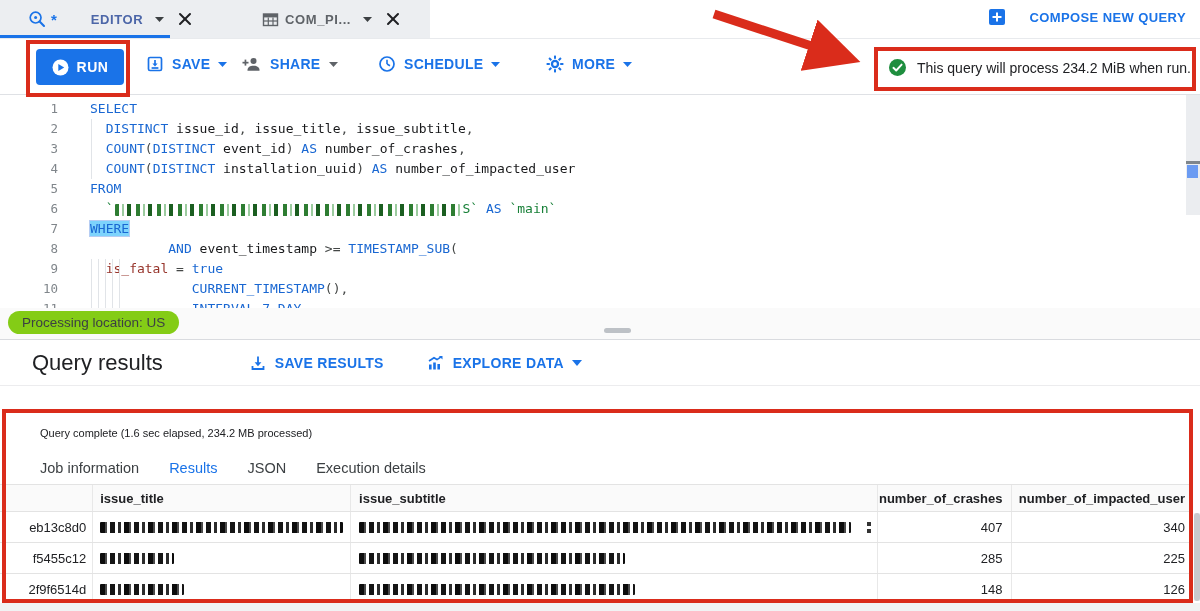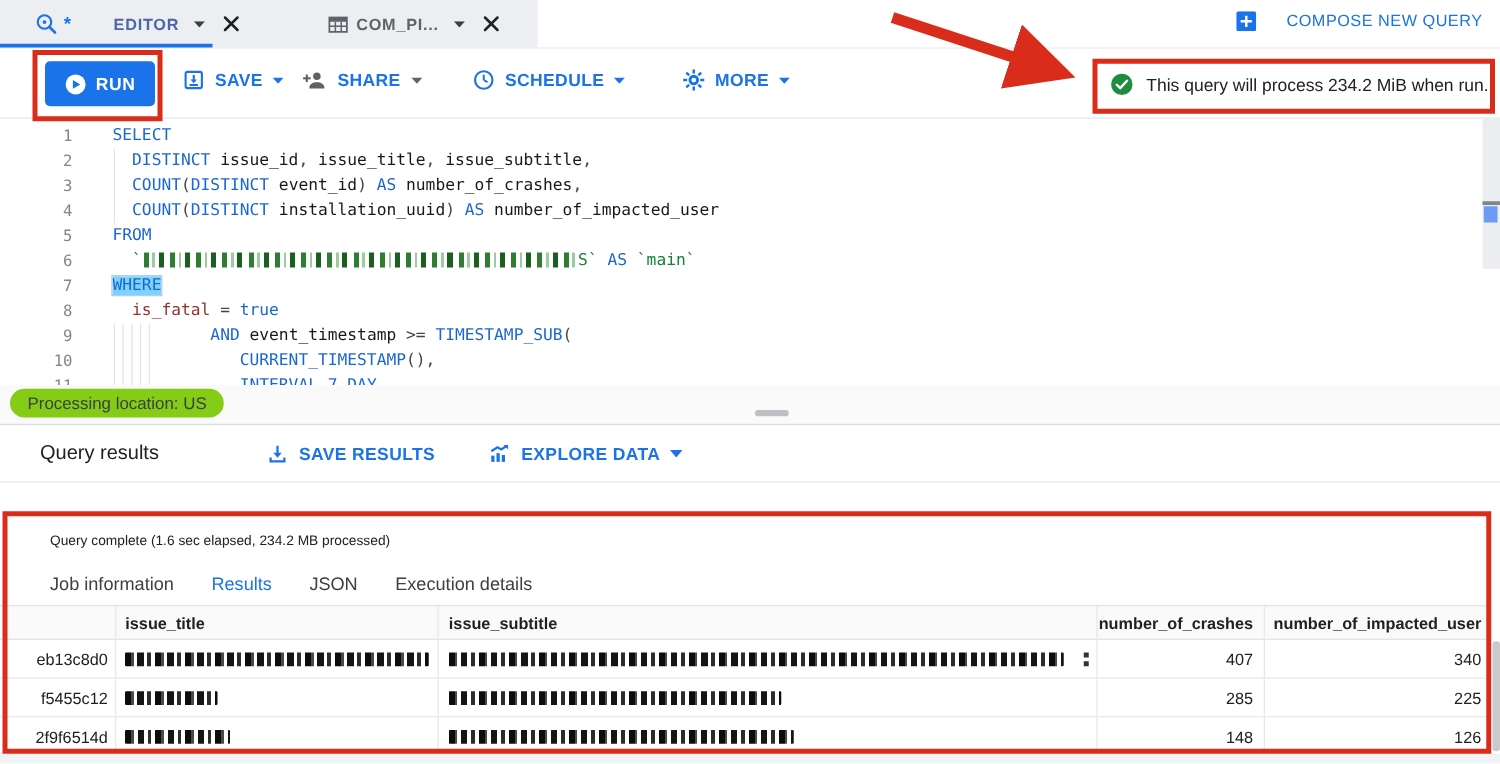--- a/index.html
+++ b/index.html
@@ -11,22 +11,22 @@
   .tabbar-gray{position:absolute;left:0;top:0;width:430px;height:38px;background:#eceef1;}
   .tab{position:absolute;top:0;height:38px;display:flex;align-items:center;gap:6px;cursor:pointer;}
   .tab1{left:28px;}
   .tab2{left:262px;}
   .tab-label{font-size:13px;font-weight:700;letter-spacing:.6px;}
   .tab1 .tab-label{color:#4c66a8;margin-left:28px;}
   .tab2 .tab-label{color:#5f6368;}
   .dirty{color:#1a73e8;font-size:15px;font-weight:700;margin-left:-2px;}
   .tab-underline{position:absolute;left:0;top:35px;width:170px;height:3px;background:#1a73e8;}
   .tab .close{margin-left:8px;display:flex;}
-  .compose{position:absolute;right:14px;top:9px;display:flex;align-items:flex-start;gap:24px;cursor:pointer;
-           color:#1a73e8;font-size:13px;font-weight:400;letter-spacing:.4px;}
+  .compose{position:absolute;right:14px;top:9px;display:flex;align-items:center;gap:24px;cursor:pointer;
+           color:#1a73e8;font-size:13px;font-weight:700;letter-spacing:.4px;}
 
   
   .toolbar{position:absolute;left:0;top:39px;width:1200px;height:56px;background:#fff;border-bottom:1px solid #dfe1e5;box-sizing:border-box;}
   .run-btn{position:absolute;left:36px;top:10px;height:36px;width:88px;background:#1a73e8;border:none;border-radius:4px;
            display:flex;align-items:center;justify-content:center;gap:8px;color:#fff;font-family:"Liberation Sans",sans-serif;
            font-size:14px;font-weight:700;letter-spacing:.5px;cursor:pointer;}
   .tb-item{position:absolute;top:16px;display:flex;align-items:center;gap:8px;color:#1a73e8;font-size:14px;font-weight:700;letter-spacing:.3px;cursor:pointer;}
   .tb-save{left:146px;}
   .tb-share{left:242px;}
   .tb-schedule{left:378px;}
@@ -55,21 +55,21 @@
 
   
   .efooter{position:absolute;left:0;top:308px;width:1200px;height:31px;background:#fafafa;}
   .chip{position:absolute;left:8px;top:3px;background:#84cc16;border-radius:13px;padding:4px 14px;
         font-size:13.5px;color:#3c4043;}
   .drag-handle{position:absolute;left:604px;top:328px;width:27px;height:5px;border-radius:3px;background:#bdc1c6;}
 
   
   .rheader{position:absolute;left:0;top:339px;width:1200px;height:47px;background:#fff;border-top:1px solid #d9dbdf;
            border-bottom:1px solid #ececee;box-sizing:border-box;display:flex;align-items:center;}
-  .rtitle{margin-left:32px;font-size:16px;color:#202124;}
+  .rtitle{margin-left:32px;font-size:22px;color:#202124;}
   .rlink{display:flex;align-items:center;gap:8px;color:#1a73e8;font-size:14px;font-weight:700;letter-spacing:.3px;cursor:pointer;}
   .rlink1{margin-left:86px;}
   .rlink2{margin-left:42px;}
 
   
   .status-line{position:absolute;left:40px;top:427px;font-size:11px;color:#202124;}
   .rtabs{position:absolute;left:40px;top:460px;display:flex;gap:30px;}
   .rtab{font-size:14.5px;color:#3c4043;padding-bottom:10px;cursor:pointer;}
   .rtab.active{color:#1a73e8;border-bottom:3px solid #1a73e8;}
 
@@ -277,22 +277,22 @@
         <div>11</div>
       </div>
     <div class="code">
         <div class="code-line"><span class="tk-k">SELECT</span></div>
         <div class="code-line"><span class="tk-p">  </span><span class="tk-k">DISTINCT</span><span class="tk-p"> </span><span class="tk-i">issue_id</span><span class="tk-p">, </span><span class="tk-i">issue_title</span><span class="tk-p">, </span><span class="tk-i">issue_subtitle</span><span class="tk-p">,</span></div>
         <div class="code-line"><span class="tk-p">  </span><span class="tk-k">COUNT</span><span class="tk-p">(</span><span class="tk-k">DISTINCT</span><span class="tk-p"> </span><span class="tk-i">event_id</span><span class="tk-p">) </span><span class="tk-k">AS</span><span class="tk-p"> </span><span class="tk-i">number_of_crashes</span><span class="tk-p">,</span></div>
         <div class="code-line"><span class="tk-p">  </span><span class="tk-k">COUNT</span><span class="tk-p">(</span><span class="tk-k">DISTINCT</span><span class="tk-p"> </span><span class="tk-i">installation_uuid</span><span class="tk-p">) </span><span class="tk-k">AS</span><span class="tk-p"> </span><span class="tk-i">number_of_impacted_user</span></div>
         <div class="code-line"><span class="tk-k">FROM</span></div>
         <div class="code-line"><span class="tk-p">  </span><span class="tk-s">`</span><span class="redact-green" style="width: 345px;"></span><span class="tk-s">S`</span><span class="tk-p"> </span><span class="tk-k">AS</span><span class="tk-p"> </span><span class="tk-s">`main`</span></div>
         <div class="code-line"><span class="tk-k tk-hl">WHERE</span></div>
+        <div class="code-line"><span class="tk-p">          </span><span class="tk-k">AND</span><span class="tk-p"> </span><span class="tk-i">event_timestamp</span><span class="tk-p"> &gt;= </span><span class="tk-k">TIMESTAMP_SUB</span><span class="tk-p">(</span></div>
         <div class="code-line"><span class="tk-p">  </span><span class="tk-f">is_fatal</span><span class="tk-p"> = </span><span class="tk-k">true</span></div>
-        <div class="code-line"><span class="tk-p">          </span><span class="tk-k">AND</span><span class="tk-p"> </span><span class="tk-i">event_timestamp</span><span class="tk-p"> &gt;= </span><span class="tk-k">TIMESTAMP_SUB</span><span class="tk-p">(</span></div>
         <div class="code-line"><span class="tk-p">             </span><span class="tk-k">CURRENT_TIMESTAMP</span><span class="tk-p">(),</span></div>
         <div class="code-line"><span class="tk-p">             </span><span class="tk-k">INTERVAL</span><span class="tk-p"> </span><span class="tk-k">7</span><span class="tk-p"> </span><span class="tk-k">DAY</span></div>
       </div>
     <div class="ig" style="left:91px;top:24px;height:60px;"></div>
     <div class="ig" style="left:91px;top:164px;height:49px;"></div>
     <div class="ig" style="left:98px;top:164px;height:49px;"></div>
     <div class="ig" style="left:105px;top:164px;height:49px;"></div>
     <div class="ig" style="left:112px;top:164px;height:49px;"></div>
     <div class="ig" style="left:119px;top:164px;height:49px;"></div>
     <div class="ed-sb">

